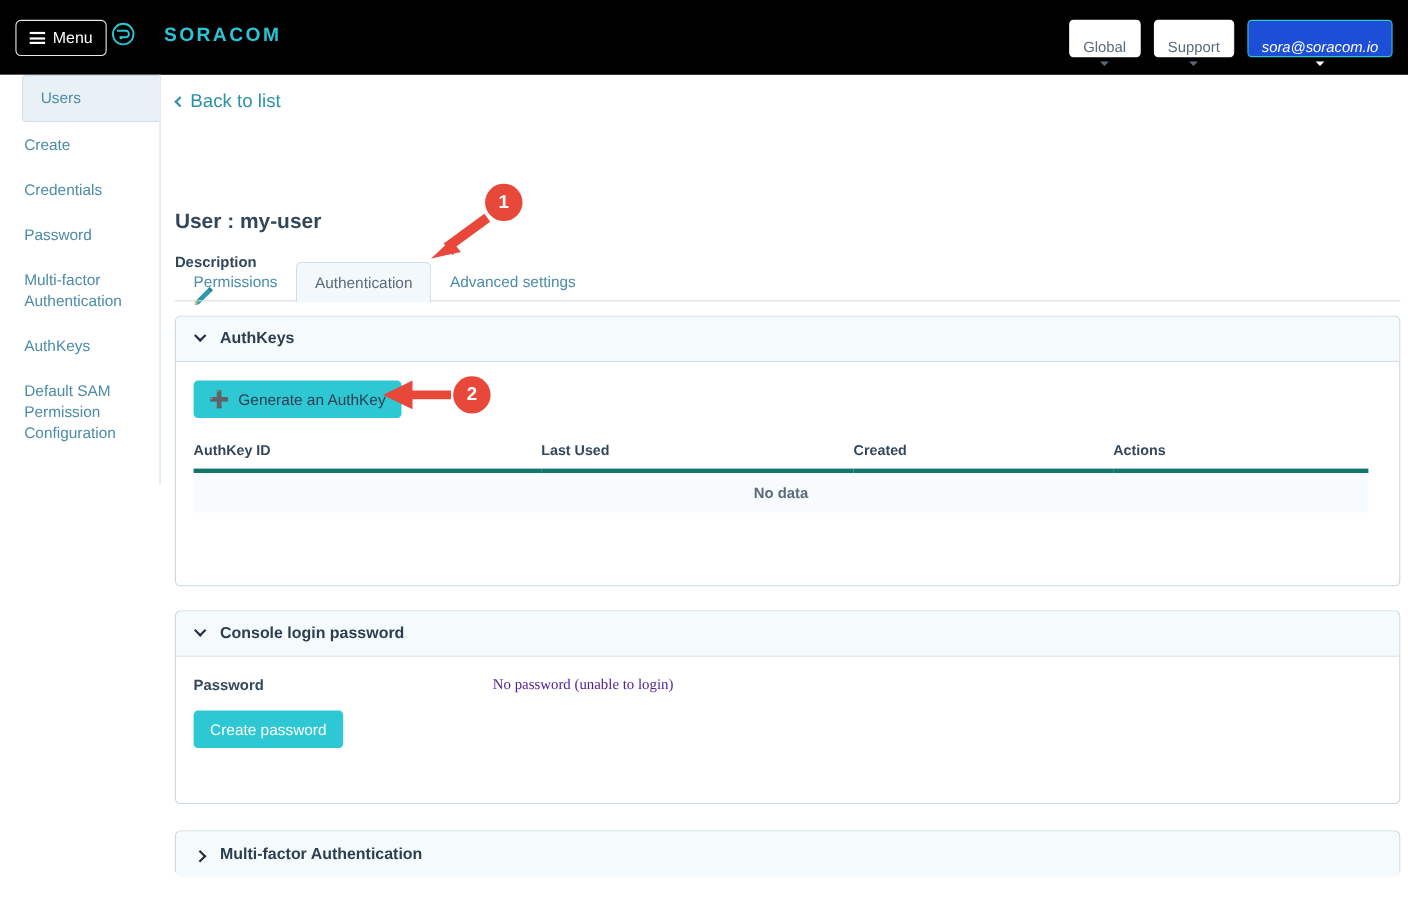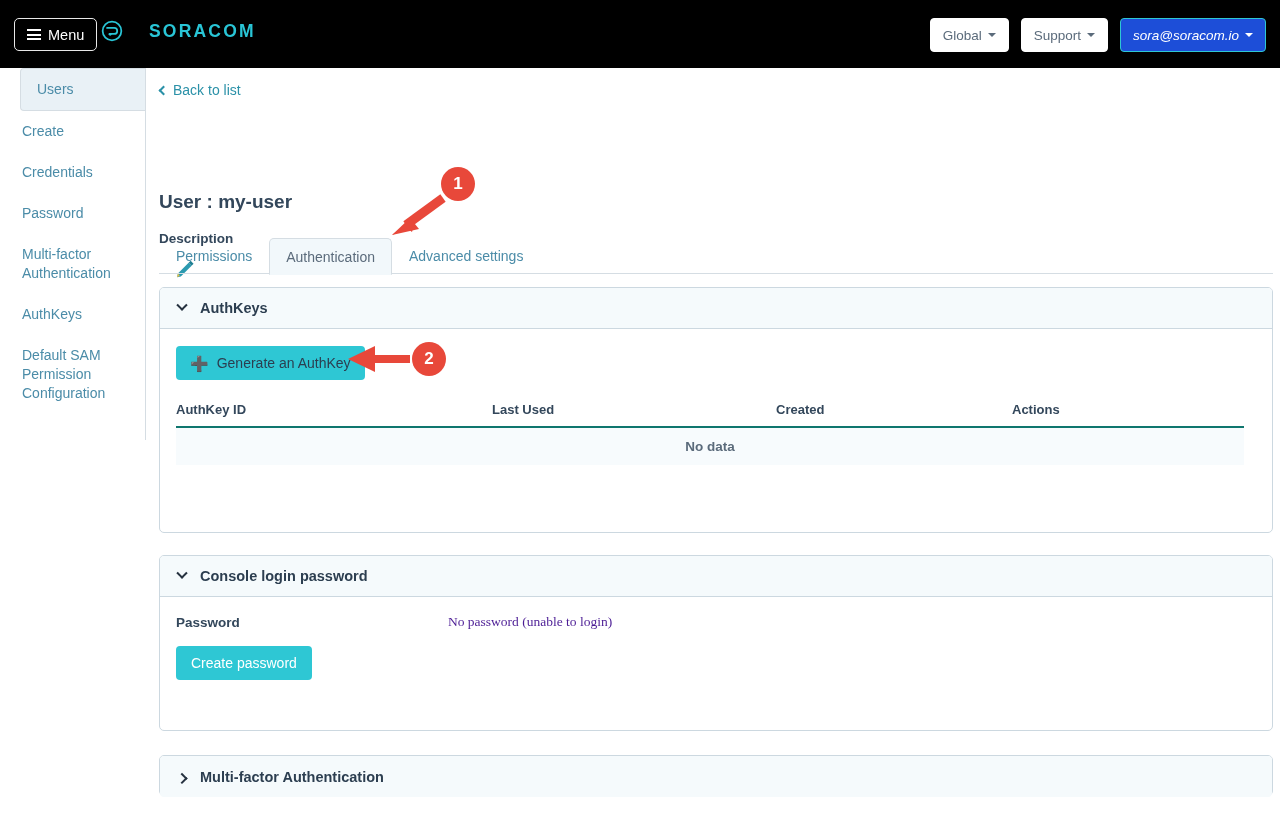--- a/index.html
+++ b/index.html
@@ -40,21 +40,21 @@
   }
 
   .nav-right {
     position: absolute; right: 14px; top: 18px;
     display: flex; align-items: center; gap: 12px;
   }
   .nav-btn {
     height: 33px; padding: 16px 12px;
     display: flex; align-items: center; gap: 6px;
     background: #ffffff; border: 1px solid #ffffff; border-radius: 4px;
-    color: #5b6b7b; font-size: 13.5px; cursor: pointer;
+    color: #5b6b7b; font-size: 13.5px; cursor: pointer; flex-direction: column;
   }
   .nav-btn.primary {
     background: #1d4ed8; border-color: #2ec7d4; color: #ffffff; font-style: italic;
   }
   .caret {
     width: 0; height: 0;
     border-left: 4px solid transparent;
     border-right: 4px solid transparent;
     border-top: 4.5px solid currentColor;
     display: inline-block;
@@ -88,21 +88,21 @@
   
   .main {
     position: absolute; left: 146px; top: 68px;
     width: 1134px; height: 762px;
     padding: 0;
   }
 
   .back-link {
     position: absolute; left: 14px; top: 14px;
     display: flex; align-items: center; gap: 5px;
-    color: #2b91a8; font-size: 14px; cursor: pointer;
+    color: #2b91a8; font-size: 17px; cursor: pointer;
   }
   .chev-left {
     display: inline-block;
     width: 7px; height: 7px;
     border-left: 2.4px solid #2b91a8;
     border-bottom: 2.4px solid #2b91a8;
     transform: rotate(45deg);
     margin-right: 1px;
   }
 
@@ -185,21 +185,21 @@
     font-family: "Liberation Sans", sans-serif;
   }
   .plus-glyph { font-size: 15px; font-weight: bold; line-height: 1; }
 
   
   table.data { width: 1068px; border-collapse: collapse; margin-top: 18px; }
   table.data th {
     text-align: left;
     font-size: 13px; font-weight: bold; color: #33475b;
     padding: 4px 0 9px 0;
-    border-bottom: 2px solid #0f766e;
+    border-bottom: 4px solid #0f766e;
   }
   table.data td {
     background: #f7fbfd;
     height: 38px;
     text-align: center;
     font-size: 13.5px; color: #5b6b7b; font-weight: bold;
   }
 
   .field-row {
     display: flex; align-items: center;

